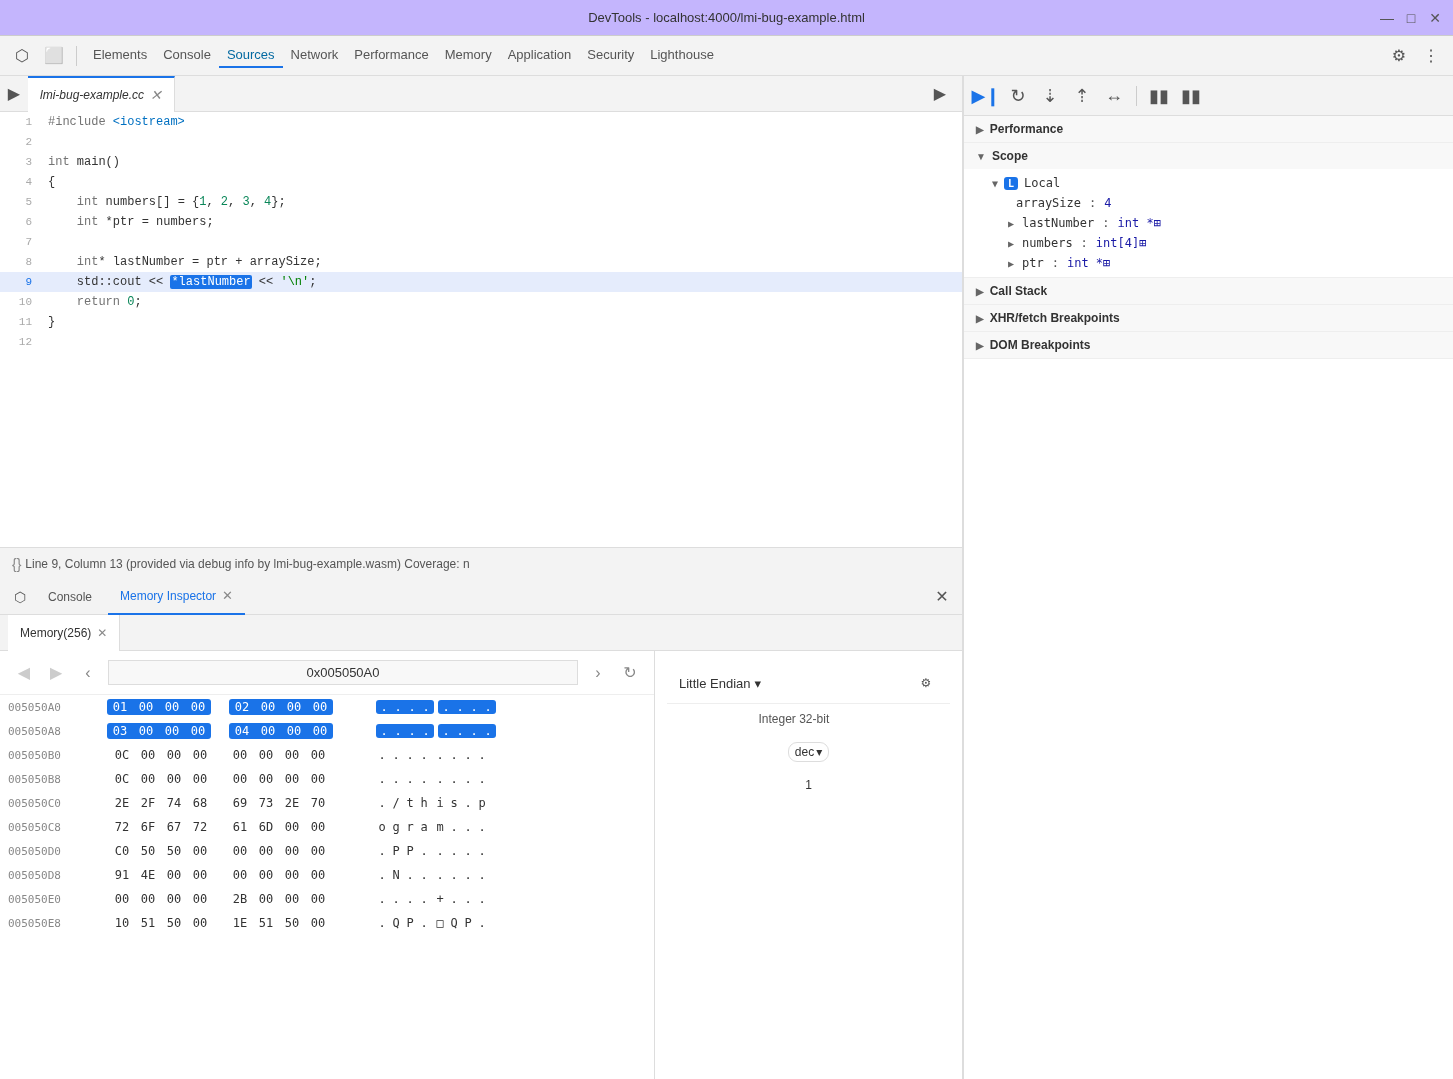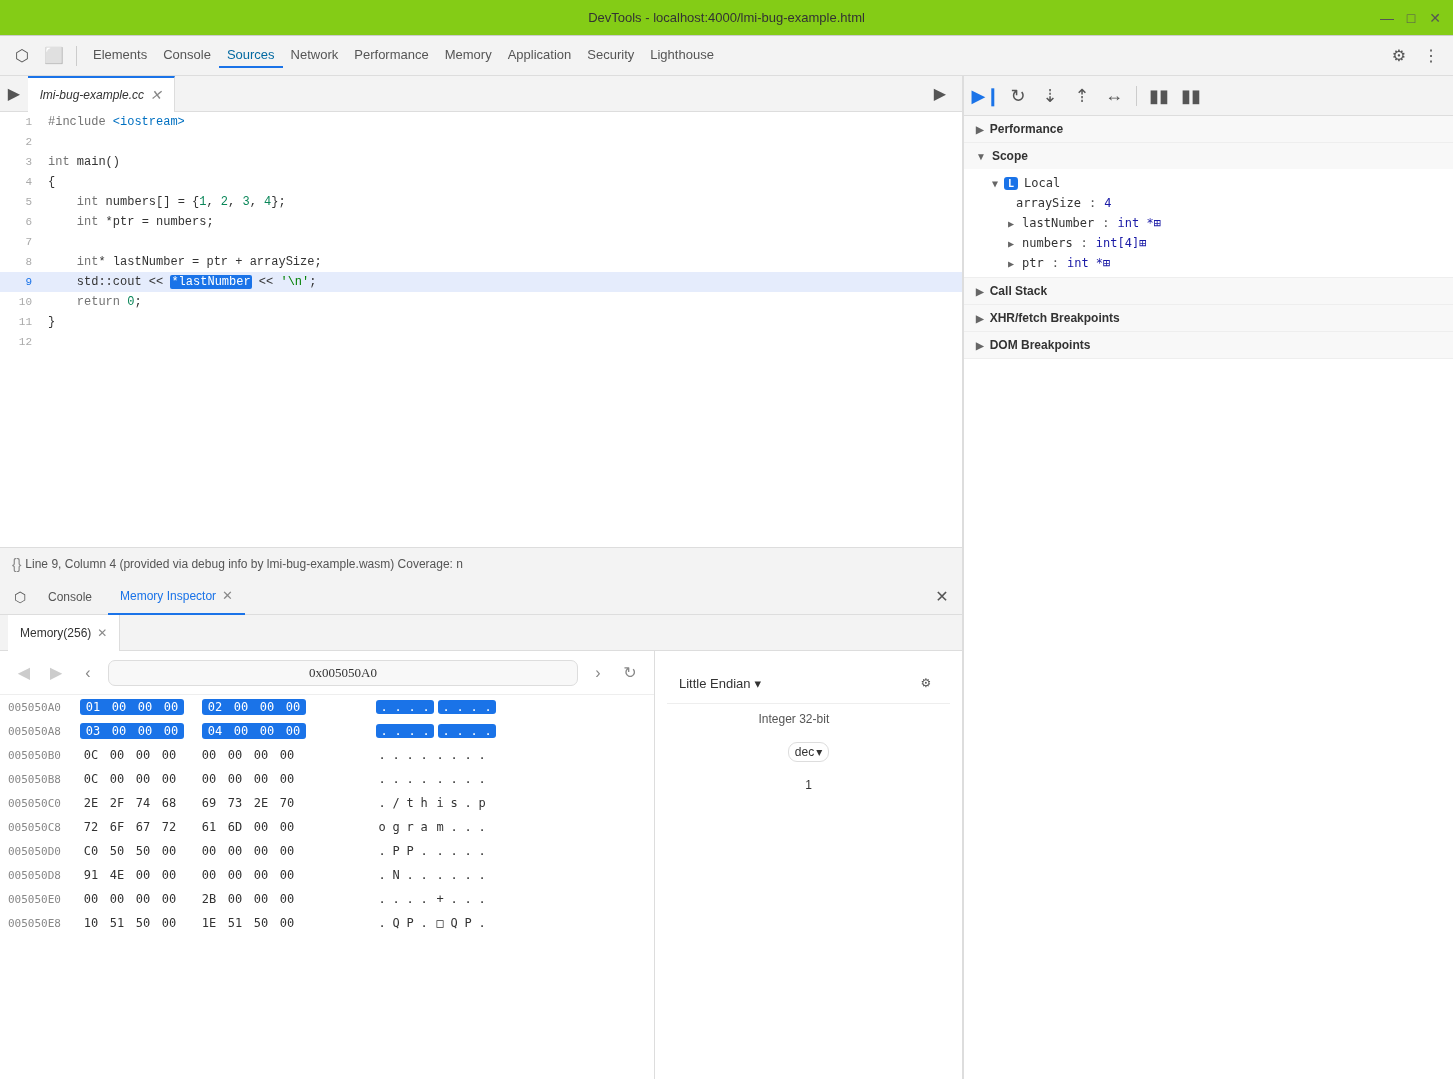--- a/index.html
+++ b/index.html
@@ -1,20 +1,20 @@
 <!DOCTYPE html>
 <html><head>
   <meta charset="utf-8">
   <style>
     * { box-sizing: border-box; margin: 0; padding: 0; }
     body { font-family: 'Segoe UI', Arial, sans-serif; font-size: 12px; background: #ffffff; color: #333; overflow: hidden; width: 1453px; height: 1079px; }
     
     
     .title-bar {
-      background: #84cc16;
+      background: #c4b5fd;
       height: 36px;
       display: flex;
       align-items: center;
       justify-content: center;
       font-size: 13px;
       color: #333;
       position: relative;
       border-bottom: 1px solid #ccc;
     }
     .title-bar-controls {
@@ -246,23 +246,23 @@
     .mem-nav-btn {
       width: 24px; height: 24px;
       display: flex; align-items: center; justify-content: center;
       cursor: pointer; color: #888; font-size: 16px; border-radius: 3px;
     }
     .mem-nav-btn.disabled { color: #ccc; cursor: default; }
     .mem-addr-input {
       flex: 1;
       text-align: center;
       border: 1px solid #ddd;
-      border-radius: 7px;
+      border-radius: 0;
       padding: 4px 20px;
-      font-family: Liberation Serif, serif;
+      font-family: Liberation Sans, sans-serif;
       font-size: 13px;
       color: #333;
       background: #f8f8f8;
     }
     .mem-refresh-btn {
       width: 24px; height: 24px;
       display: flex; align-items: center; justify-content: center;
       cursor: pointer; color: #888; font-size: 16px; border-radius: 3px;
     }
     
@@ -295,20 +295,21 @@
     }
     .mem-addr {
       color: #888;
       min-width: 72px;
       font-size: 11px;
     }
     .mem-bytes {
       display: flex;
       gap: 18px;
       min-width: 280px;
+      justify-content: center;
     }
     .mem-byte {
       min-width: 22px;
       text-align: center;
       color: #333;
       padding: 1px 2px;
       border-radius: 2px;
     }
     .mem-chars {
       display: flex;
@@ -584,21 +585,21 @@
         </div>
 
         <div class="code-line">
           <span class="line-num">12</span>
           <span class="code-content"></span>
         </div>
       </div>
 
       <div class="status-bar">
         <span class="status-icon">{}</span>
-        <span>Line 9, Column 4  (provided via debug info by lmi-bug-example.wasm)  Coverage: n</span>
+        <span>Line 9, Column 13  (provided via debug info by lmi-bug-example.wasm)  Coverage: n</span>
       </div>
     </div>
 
     <div class="bottom-panel-wrapper">
 
       <div class="bottom-tab-bar">
         <div class="bottom-tab-icon-left">⬡</div>
         <div class="bottom-tab">
           <span>Console</span>
         </div>

